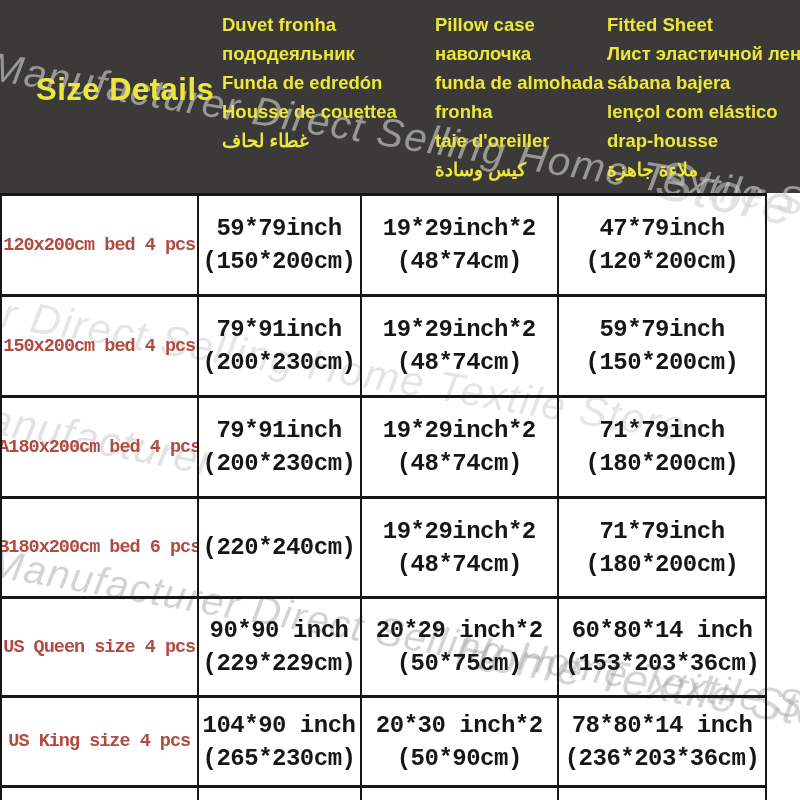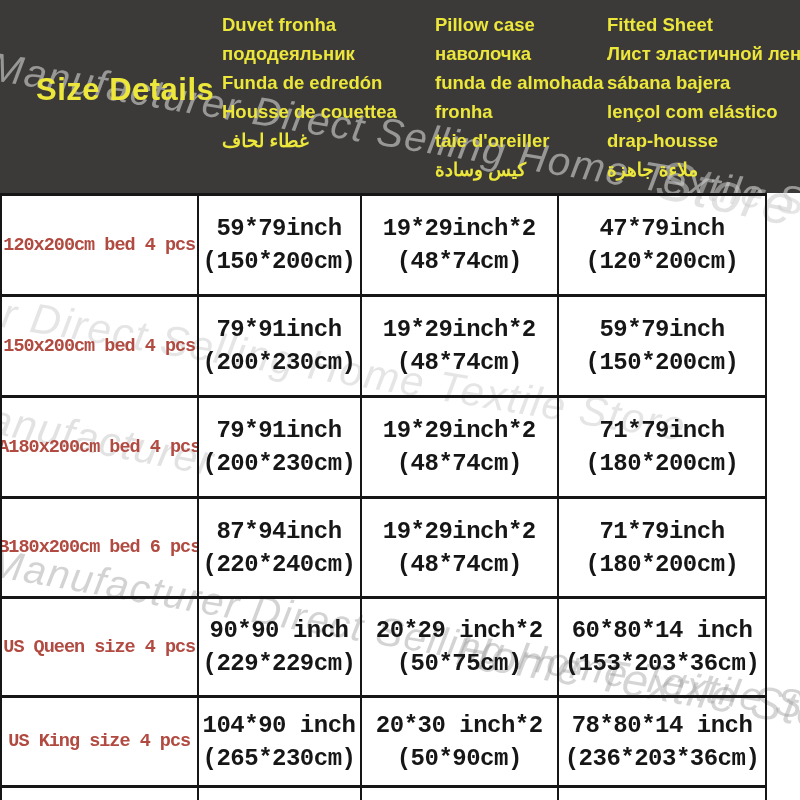--- a/index.html
+++ b/index.html
@@ -162,21 +162,20 @@
         <span class="val-line">71*79inch</span>
         <span class="val-line">(180*200cm)</span>
       </div>
     </div>
 
     <div class="row" style="height:100px;">
       <div class="cell c1">
         <span class="size-label">B180x200cm bed 6 pcs</span>
       </div>
       <div class="cell c2">
-        <span class="val-line">87*94inch</span>
         <span class="val-line">(220*240cm)</span>
       </div>
       <div class="cell c3">
         <span class="val-line">19*29inch*2</span>
         <span class="val-line">(48*74cm)</span>
       </div>
       <div class="cell c4 last">
         <span class="val-line">71*79inch</span>
         <span class="val-line">(180*200cm)</span>
       </div>

